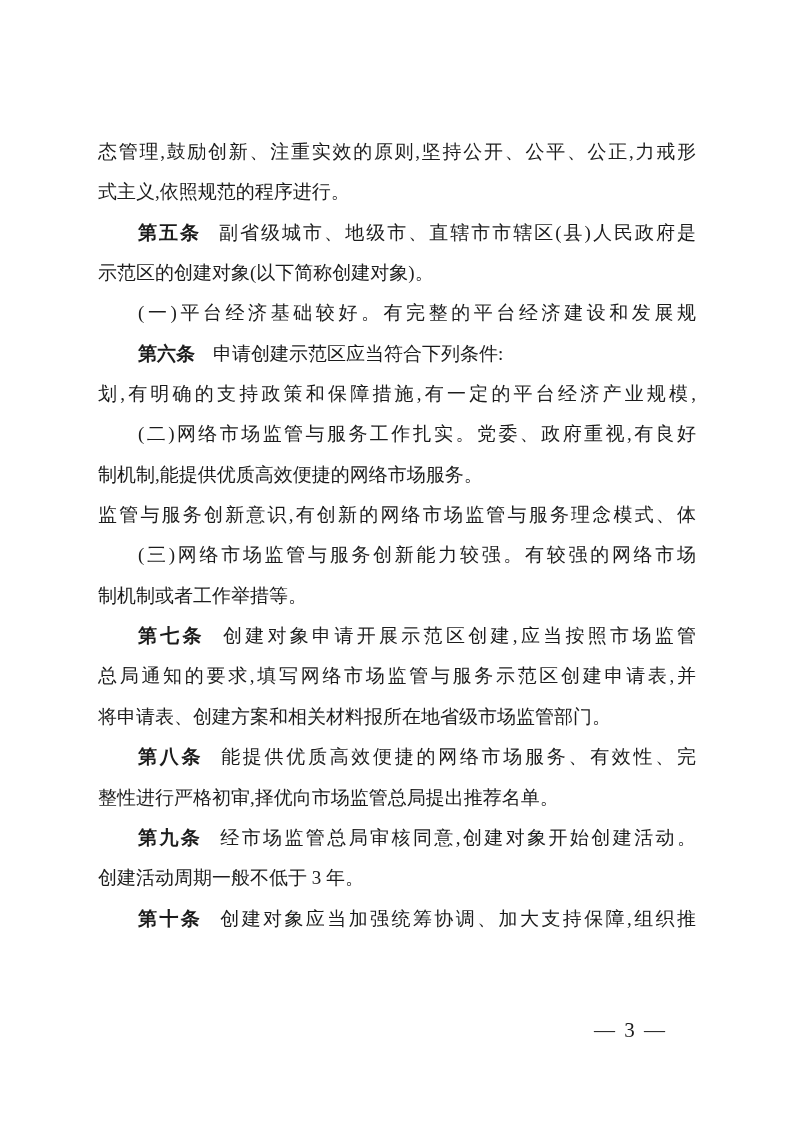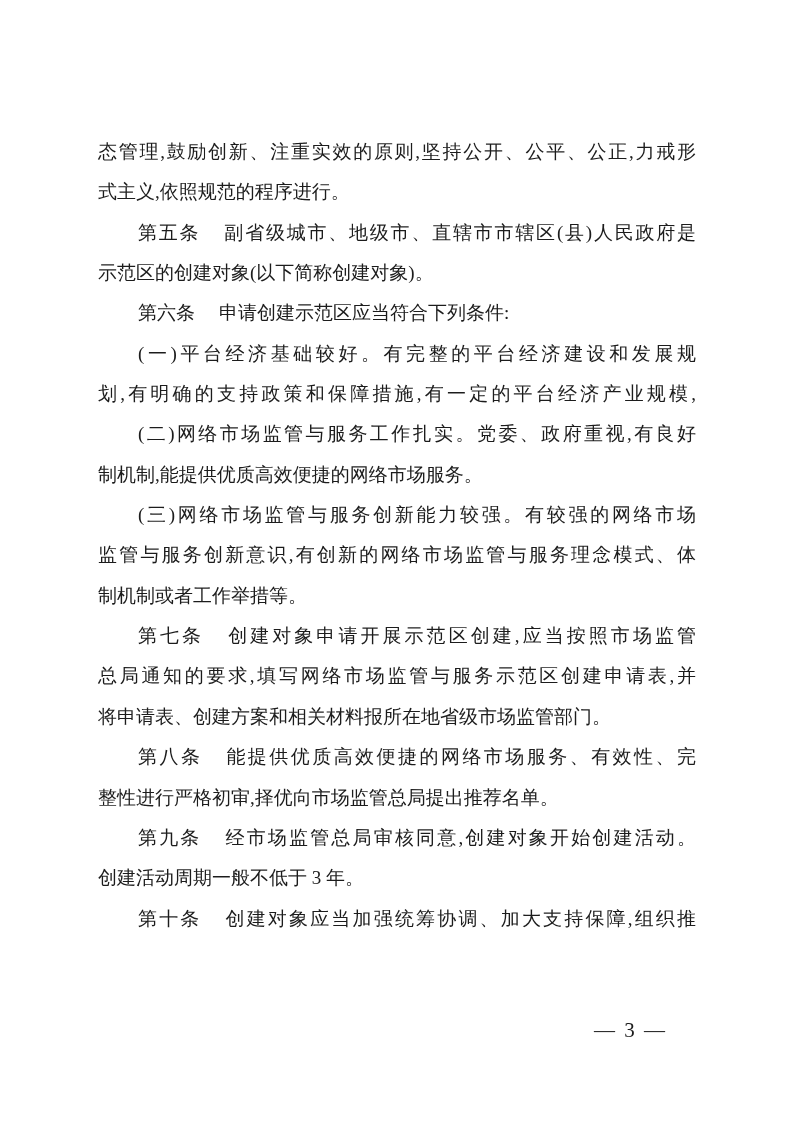--- a/index.html
+++ b/index.html
@@ -41,48 +41,48 @@
     white-space:normal;
   }
   .line.para-end{
     text-align-last:left;
     -moz-text-align-last:left;
   }
   .line.indent{
     padding-left:40px;
   }
   .article-label{
-    font-weight:400;
-    margin-right:24px;
+    font-weight:700;
+    margin-right:18px;
   }
   .page-number{
     position:absolute;
     right:126px;
     top:1018px;
     font-size:21px;
     color:var(--ink);
     letter-spacing:2px;
   }
 </style>
 </head>
 <body>
 
 <div class="page">
   <div class="text-block" id="lines-container">
       <div class="line"><span>态管理,鼓励创新、注重实效的原则,坚持公开、公平、公正,力戒形</span></div>
       <div class="line para-end"><span>式主义,依照规范的程序进行。</span></div>
       <div class="line indent"><span class="article-label">第五条</span><span>副省级城市、地级市、直辖市市辖区(县)人民政府是</span></div>
       <div class="line para-end"><span>示范区的创建对象(以下简称创建对象)。</span></div>
+      <div class="line indent"><span>(一)平台经济基础较好。有完整的平台经济建设和发展规</span></div>
       <div class="line indent para-end"><span class="article-label">第六条</span><span>申请创建示范区应当符合下列条件:</span></div>
-      <div class="line indent"><span>(一)平台经济基础较好。有完整的平台经济建设和发展规</span></div>
       <div class="line"><span>划,有明确的支持政策和保障措施,有一定的平台经济产业规模,</span></div>
       <div class="line indent"><span>(二)网络市场监管与服务工作扎实。党委、政府重视,有良好</span></div>
       <div class="line para-end"><span>制机制,能提供优质高效便捷的网络市场服务。</span></div>
+      <div class="line"><span>监管与服务创新意识,有创新的网络市场监管与服务理念模式、体</span></div>
       <div class="line indent"><span>(三)网络市场监管与服务创新能力较强。有较强的网络市场</span></div>
-      <div class="line"><span>监管与服务创新意识,有创新的网络市场监管与服务理念模式、体</span></div>
       <div class="line para-end"><span>制机制或者工作举措等。</span></div>
       <div class="line indent"><span class="article-label">第七条</span><span>创建对象申请开展示范区创建,应当按照市场监管</span></div>
       <div class="line"><span>总局通知的要求,填写网络市场监管与服务示范区创建申请表,并</span></div>
       <div class="line para-end"><span>将申请表、创建方案和相关材料报所在地省级市场监管部门。</span></div>
       <div class="line indent"><span class="article-label">第八条</span><span>能提供优质高效便捷的网络市场服务、有效性、完</span></div>
       <div class="line para-end"><span>整性进行严格初审,择优向市场监管总局提出推荐名单。</span></div>
       <div class="line indent"><span class="article-label">第九条</span><span>经市场监管总局审核同意,创建对象开始创建活动。</span></div>
       <div class="line para-end"><span>创建活动周期一般不低于 3 年。</span></div>
       <div class="line indent"><span class="article-label">第十条</span><span>创建对象应当加强统筹协调、加大支持保障,组织推</span></div>
     </div>

